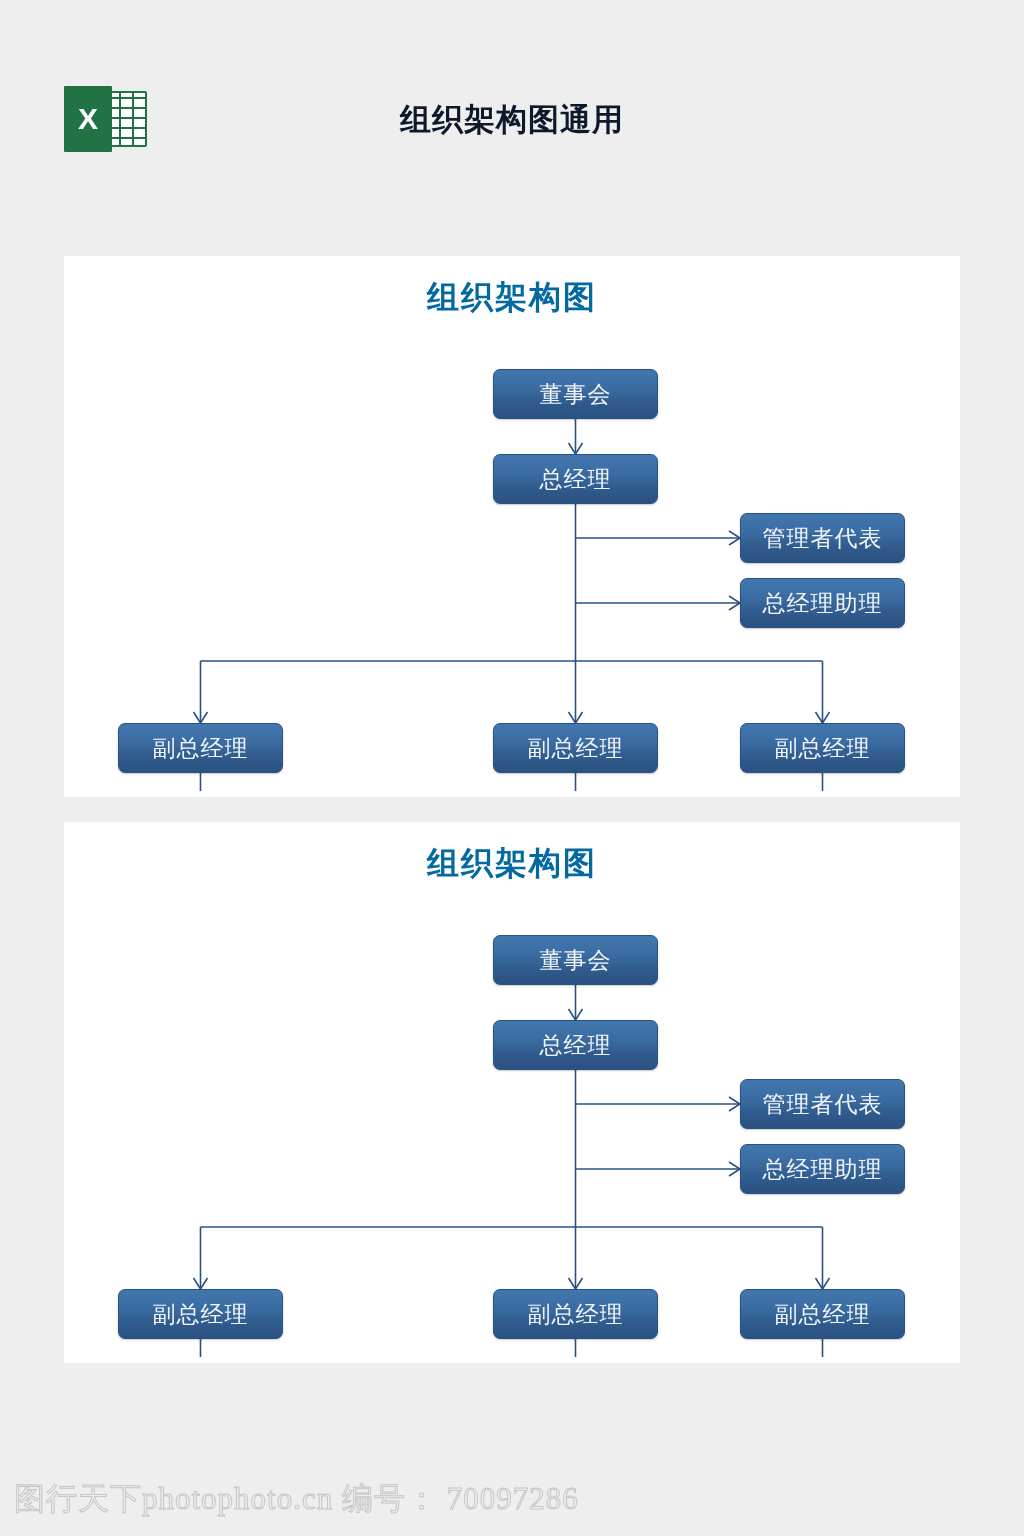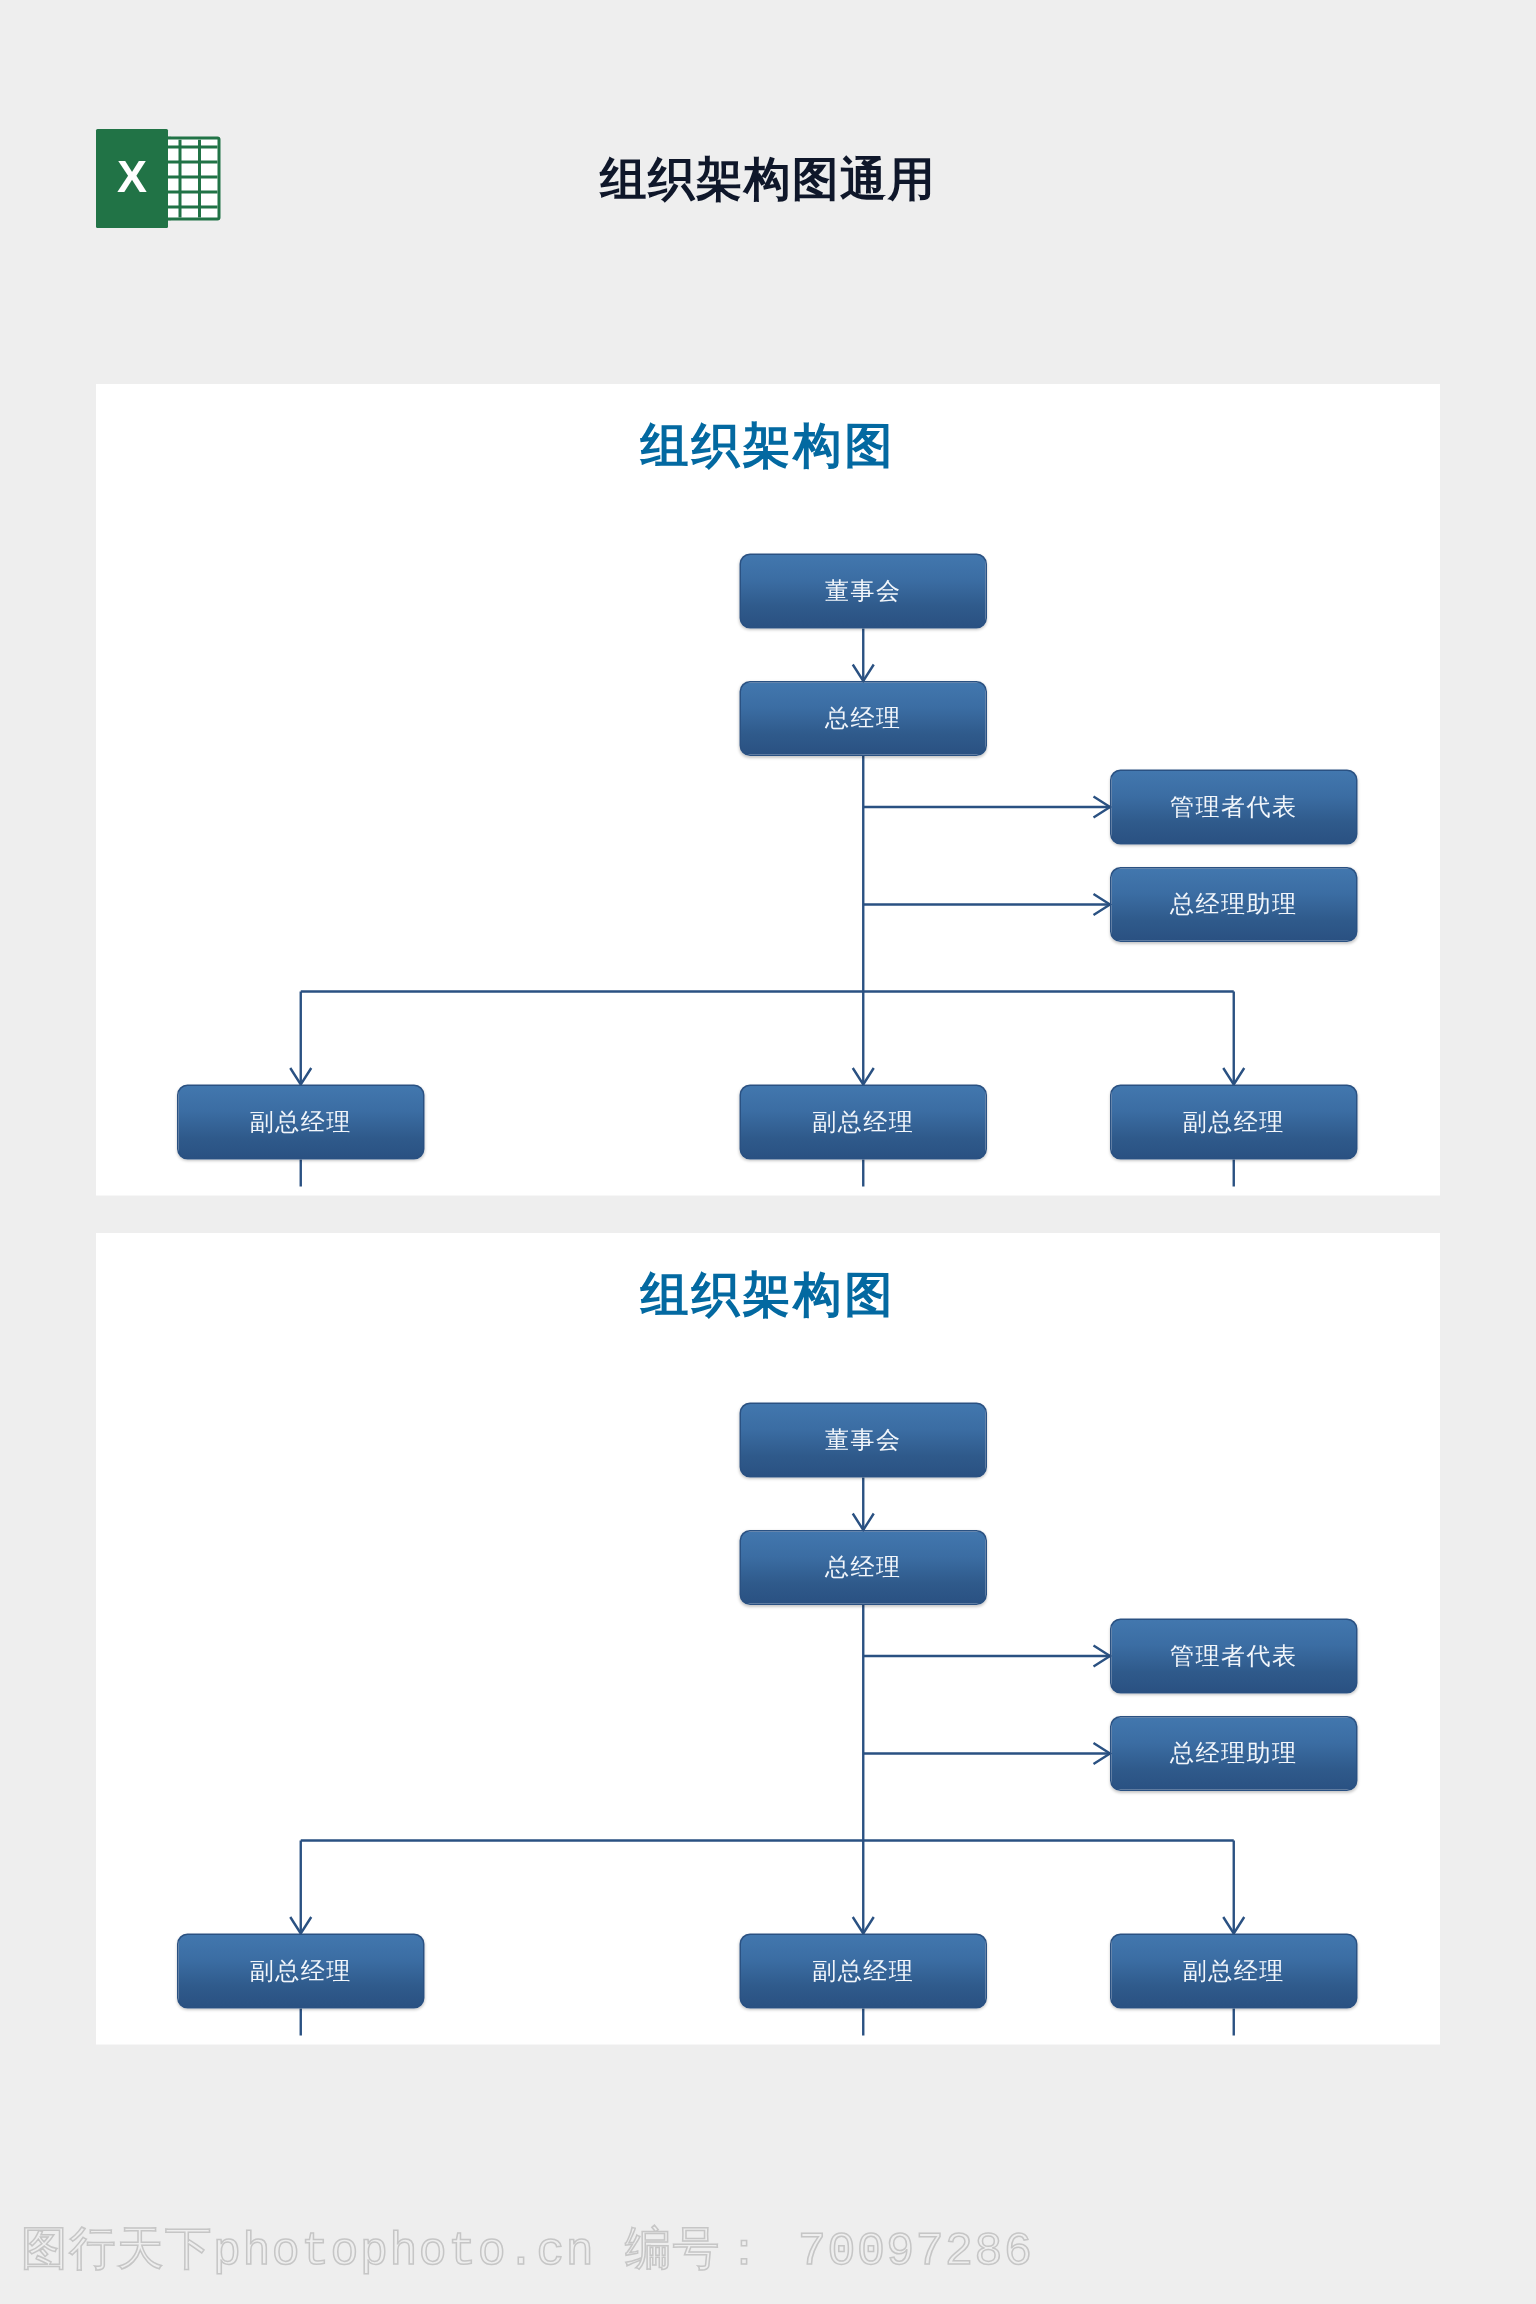--- a/index.html
+++ b/index.html
@@ -142,21 +142,21 @@
   }
 
   
   .node {
     position: absolute;
     box-sizing: border-box;
     border-radius: 7px;
     background: linear-gradient(to bottom, #4277ae 0%, #3b6da3 35%, #2f5a8b 72%, #2a5182 100%);
     border: 1px solid #2a5182;
     color: #f2f6fb;
-    font-size: 16px;
+    font-size: 23px;
     letter-spacing: 1px;
     display: flex;
     align-items: center;
     justify-content: center;
     box-shadow: 0 1px 2px rgba(0,0,0,0.22);
     z-index: 3;
   }
 
   
   .conn-svg {
@@ -179,21 +179,21 @@
   }
   .watermark {
     position: absolute;
     left: 14px;
     top: 12px;
     font-size: 31px;
     color: transparent;
     -webkit-text-stroke: 1px #c6c6c6;
     letter-spacing: 1px;
     white-space: nowrap;
-    font-family: Liberation Mono, monospace;
+    font-family: Liberation Serif, serif;
   }
 </style>
 </head>
 <body>
 
 <div class="header">
 
   <div class="excel-icon">
     <div class="shadow"></div>
     <div class="sheet">

